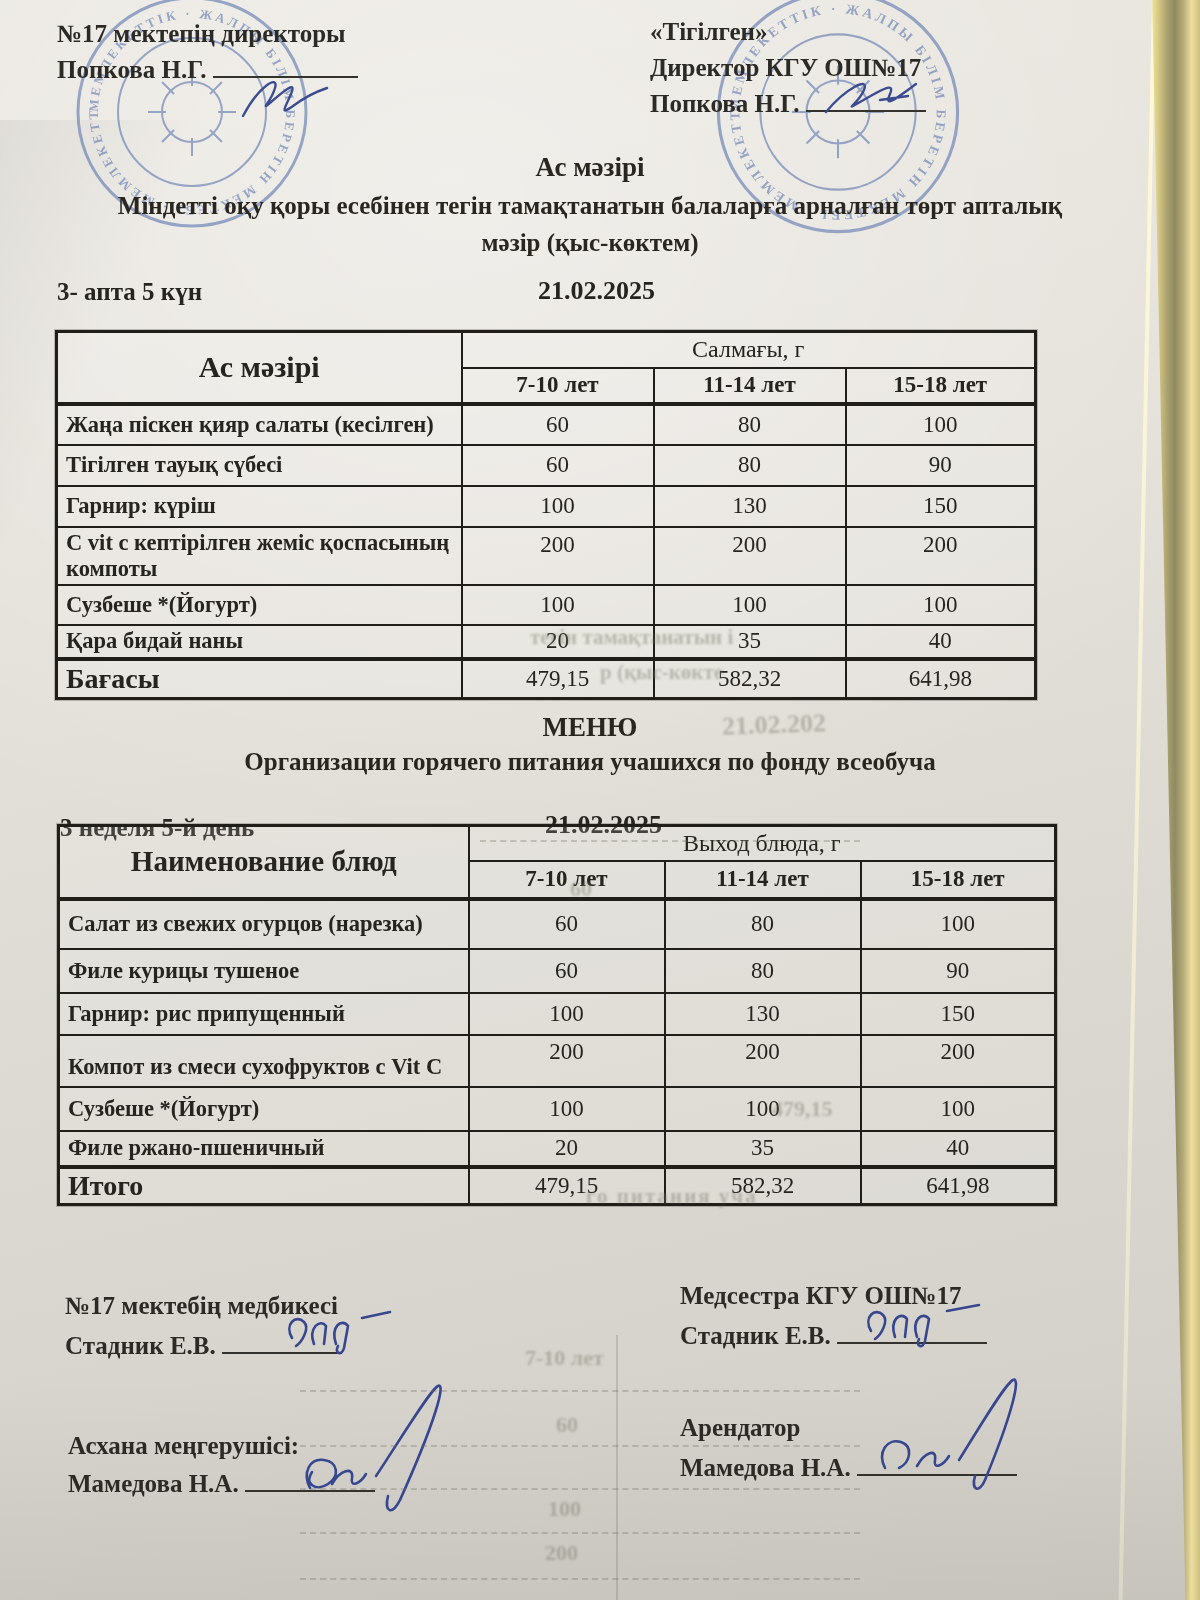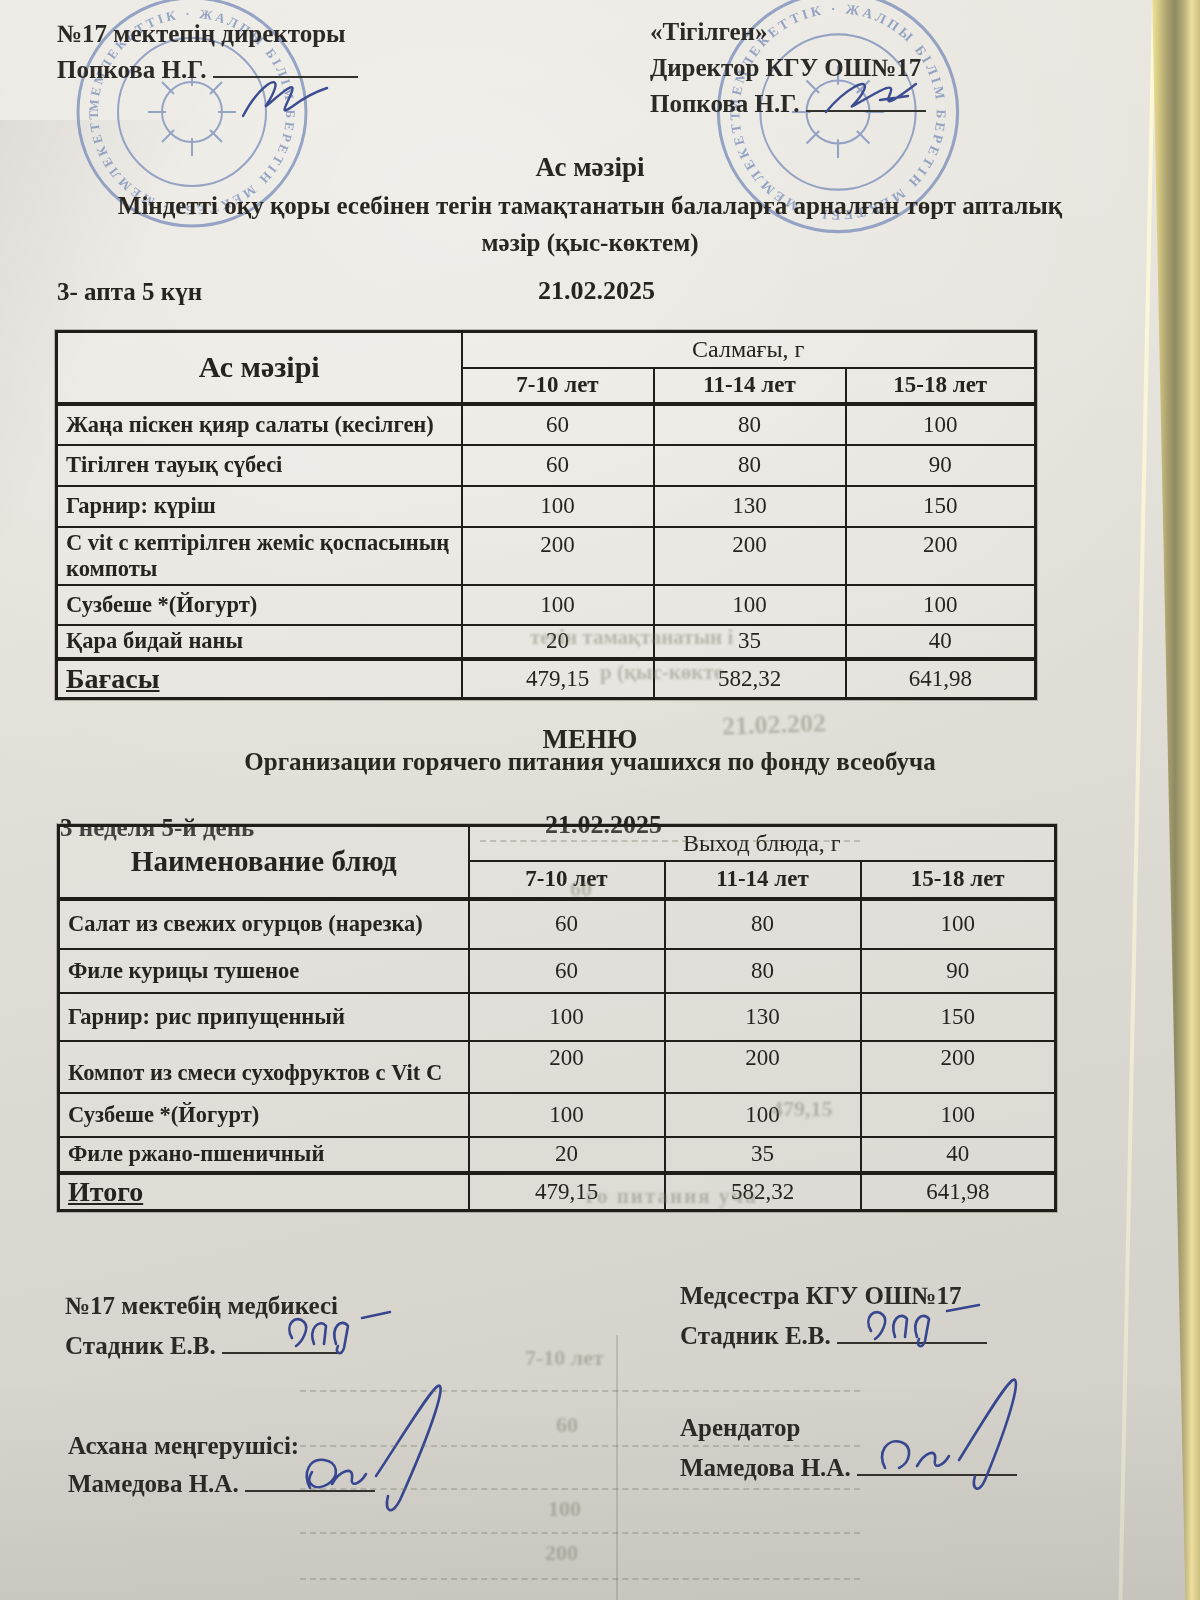--- a/index.html
+++ b/index.html
@@ -37,21 +37,21 @@
   
   table.mtable{position:absolute;border-collapse:collapse;table-layout:fixed;
     background:rgba(255,255,255,.14);}
   .mtable td{border:2.6px solid #1f1e19;overflow:hidden;}
   .mtable{border:3.4px solid #1f1e19;box-shadow:0 0 0 1px rgba(40,38,30,.25);}
   .namehead{font-size:30px;font-weight:bold;text-align:center;vertical-align:middle;}
   .grouphead{font-size:24px;font-weight:normal;text-align:center;vertical-align:middle;border-bottom-width:2.4px;}
   .agehead{font-size:23px;font-weight:bold;text-align:center;vertical-align:middle;}
   .dish{font-size:22.5px;font-weight:bold;text-align:left;padding:2px 6px 2px 8px;vertical-align:middle;line-height:26px;}
   .num{font-size:23px;font-weight:normal;text-align:center;vertical-align:middle;}
-  .totallbl{font-size:28px;font-weight:bold;text-align:left;padding-left:8px;vertical-align:middle;text-decoration:underline;}
+  .totallbl{font-size:28px;font-weight:bold;text-align:left;padding-left:8px;vertical-align:middle;}
   .hsep td{border-top-width:4px;}
 
   
   .ghost{position:absolute;color:rgba(115,120,100,.42);filter:blur(1.1px);
     font-weight:bold;white-space:nowrap;pointer-events:none;}
   .gline{position:absolute;border-top:2px dashed rgba(105,110,92,.30);filter:blur(.6px);pointer-events:none;}
   .gvline{position:absolute;border-left:2px solid rgba(105,110,92,.25);filter:blur(.6px);pointer-events:none;}
 
   .role-line{font-size:25px;font-weight:bold;color:#2b2a25;}
   .name-line{font-size:25px;font-weight:bold;color:#2b2a25;}
@@ -195,21 +195,21 @@
     </tr>
     <tr class="hsep" style="height:40px">
       <td class="totallbl">Бағасы</td>
       <td class="num">479,15</td>
       <td class="num">582,32</td>
       <td class="num">641,98</td>
     </tr>
     </tbody>
   </table>
 
-  <div class="center-line" style="top:712px;font-size:27px;margin-top:12px;">МЕНЮ</div>
+  <div class="center-line" style="top:712px;font-size:27px;">МЕНЮ</div>
   <div class="center-line" style="top:748px;font-size:25px;">Организации горячего питания учашихся по фонду всеобуча</div>
 
   <div class="abs b" style="left:60px;top:814px;font-size:25px;">3 неделя  5-й день</div>
   <div class="abs b" style="left:545px;top:810px;font-size:26px;">21.02.2025</div>
 
   <table class="mtable" style="left:57px;top:824px;width:1000px;">
     <colgroup>
         <col style="width:410px">
         <col style="width:196px">
         <col style="width:196px">
@@ -230,21 +230,21 @@
       <td class="num">60</td>
       <td class="num">80</td>
       <td class="num">100</td>
     </tr>
     <tr style="height:44px">
       <td class="dish">Филе курицы тушеное</td>
       <td class="num">60</td>
       <td class="num">80</td>
       <td class="num">90</td>
     </tr>
-    <tr style="height:48px">
+    <tr style="height:42px">
       <td class="dish">Гарнир: рис припущенный</td>
       <td class="num">100</td>
       <td class="num">130</td>
       <td class="num">150</td>
     </tr>
     <tr style="height:52px">
       <td class="dish" style="vertical-align:bottom;padding-bottom:6px">Компот из смеси сухофруктов с Vit C</td>
       <td class="num" style="vertical-align:top;padding-top:3px">200</td>
       <td class="num" style="vertical-align:top;padding-top:3px">200</td>
       <td class="num" style="vertical-align:top;padding-top:3px">200</td>

